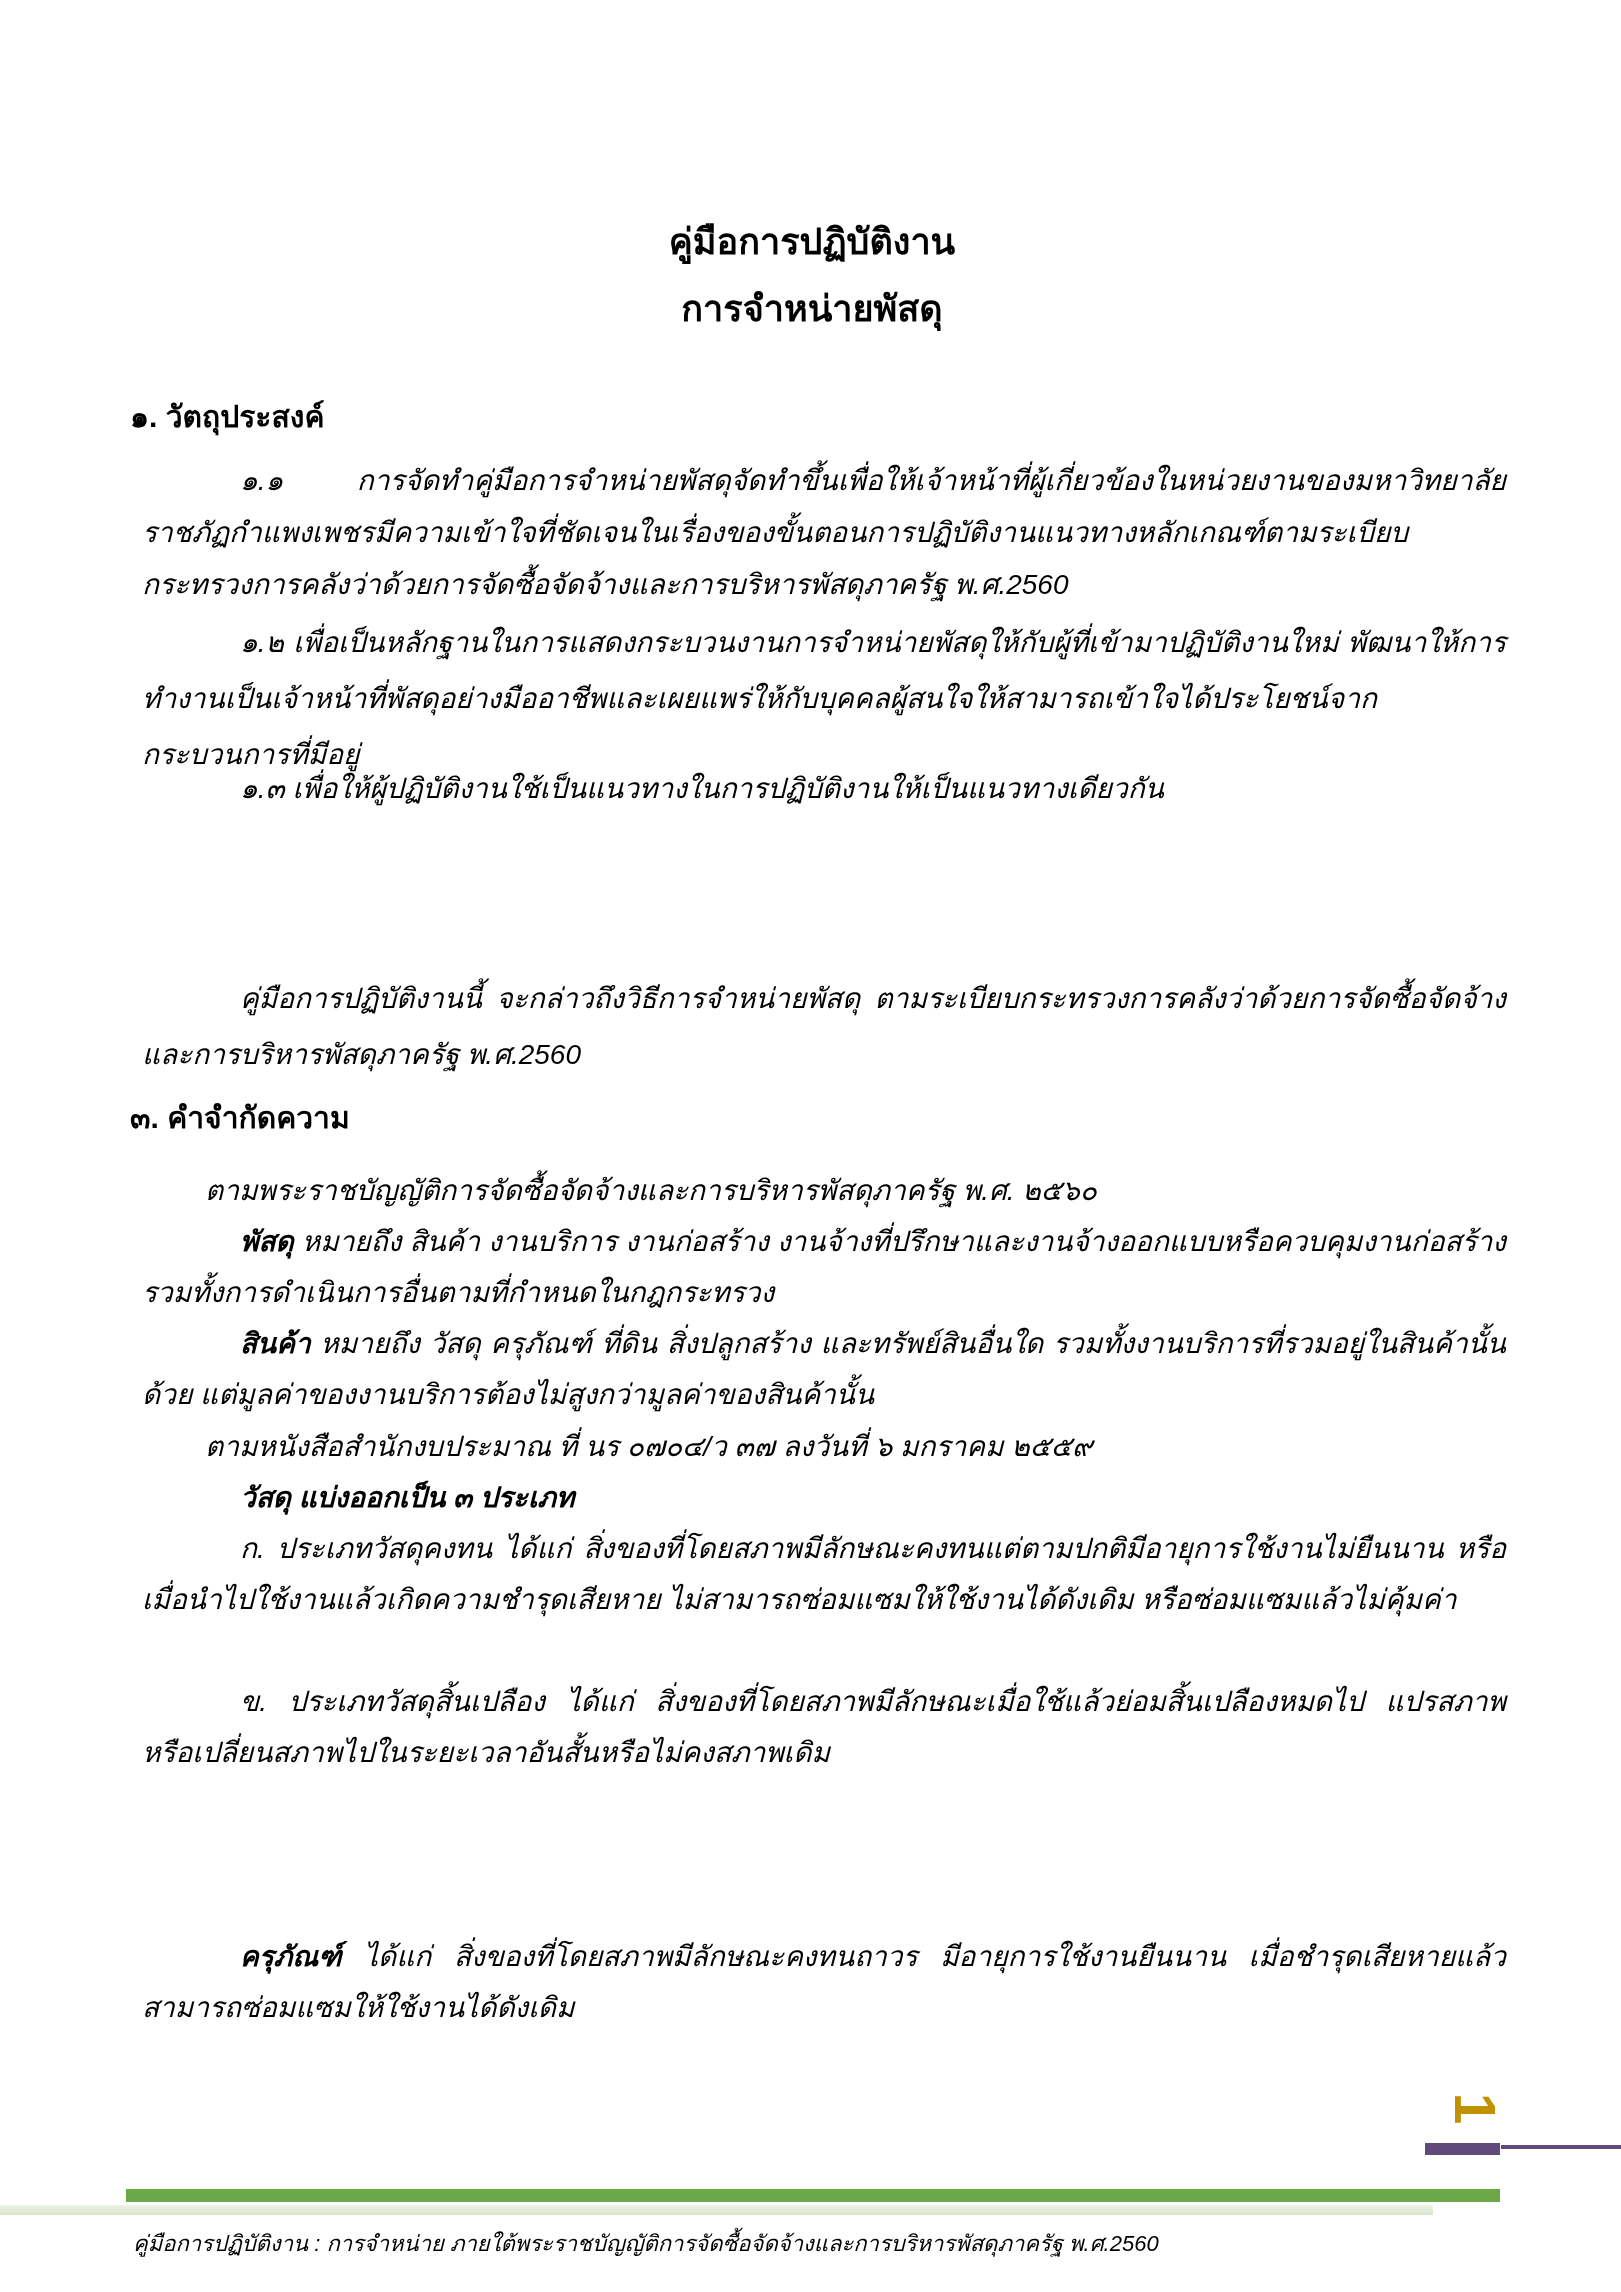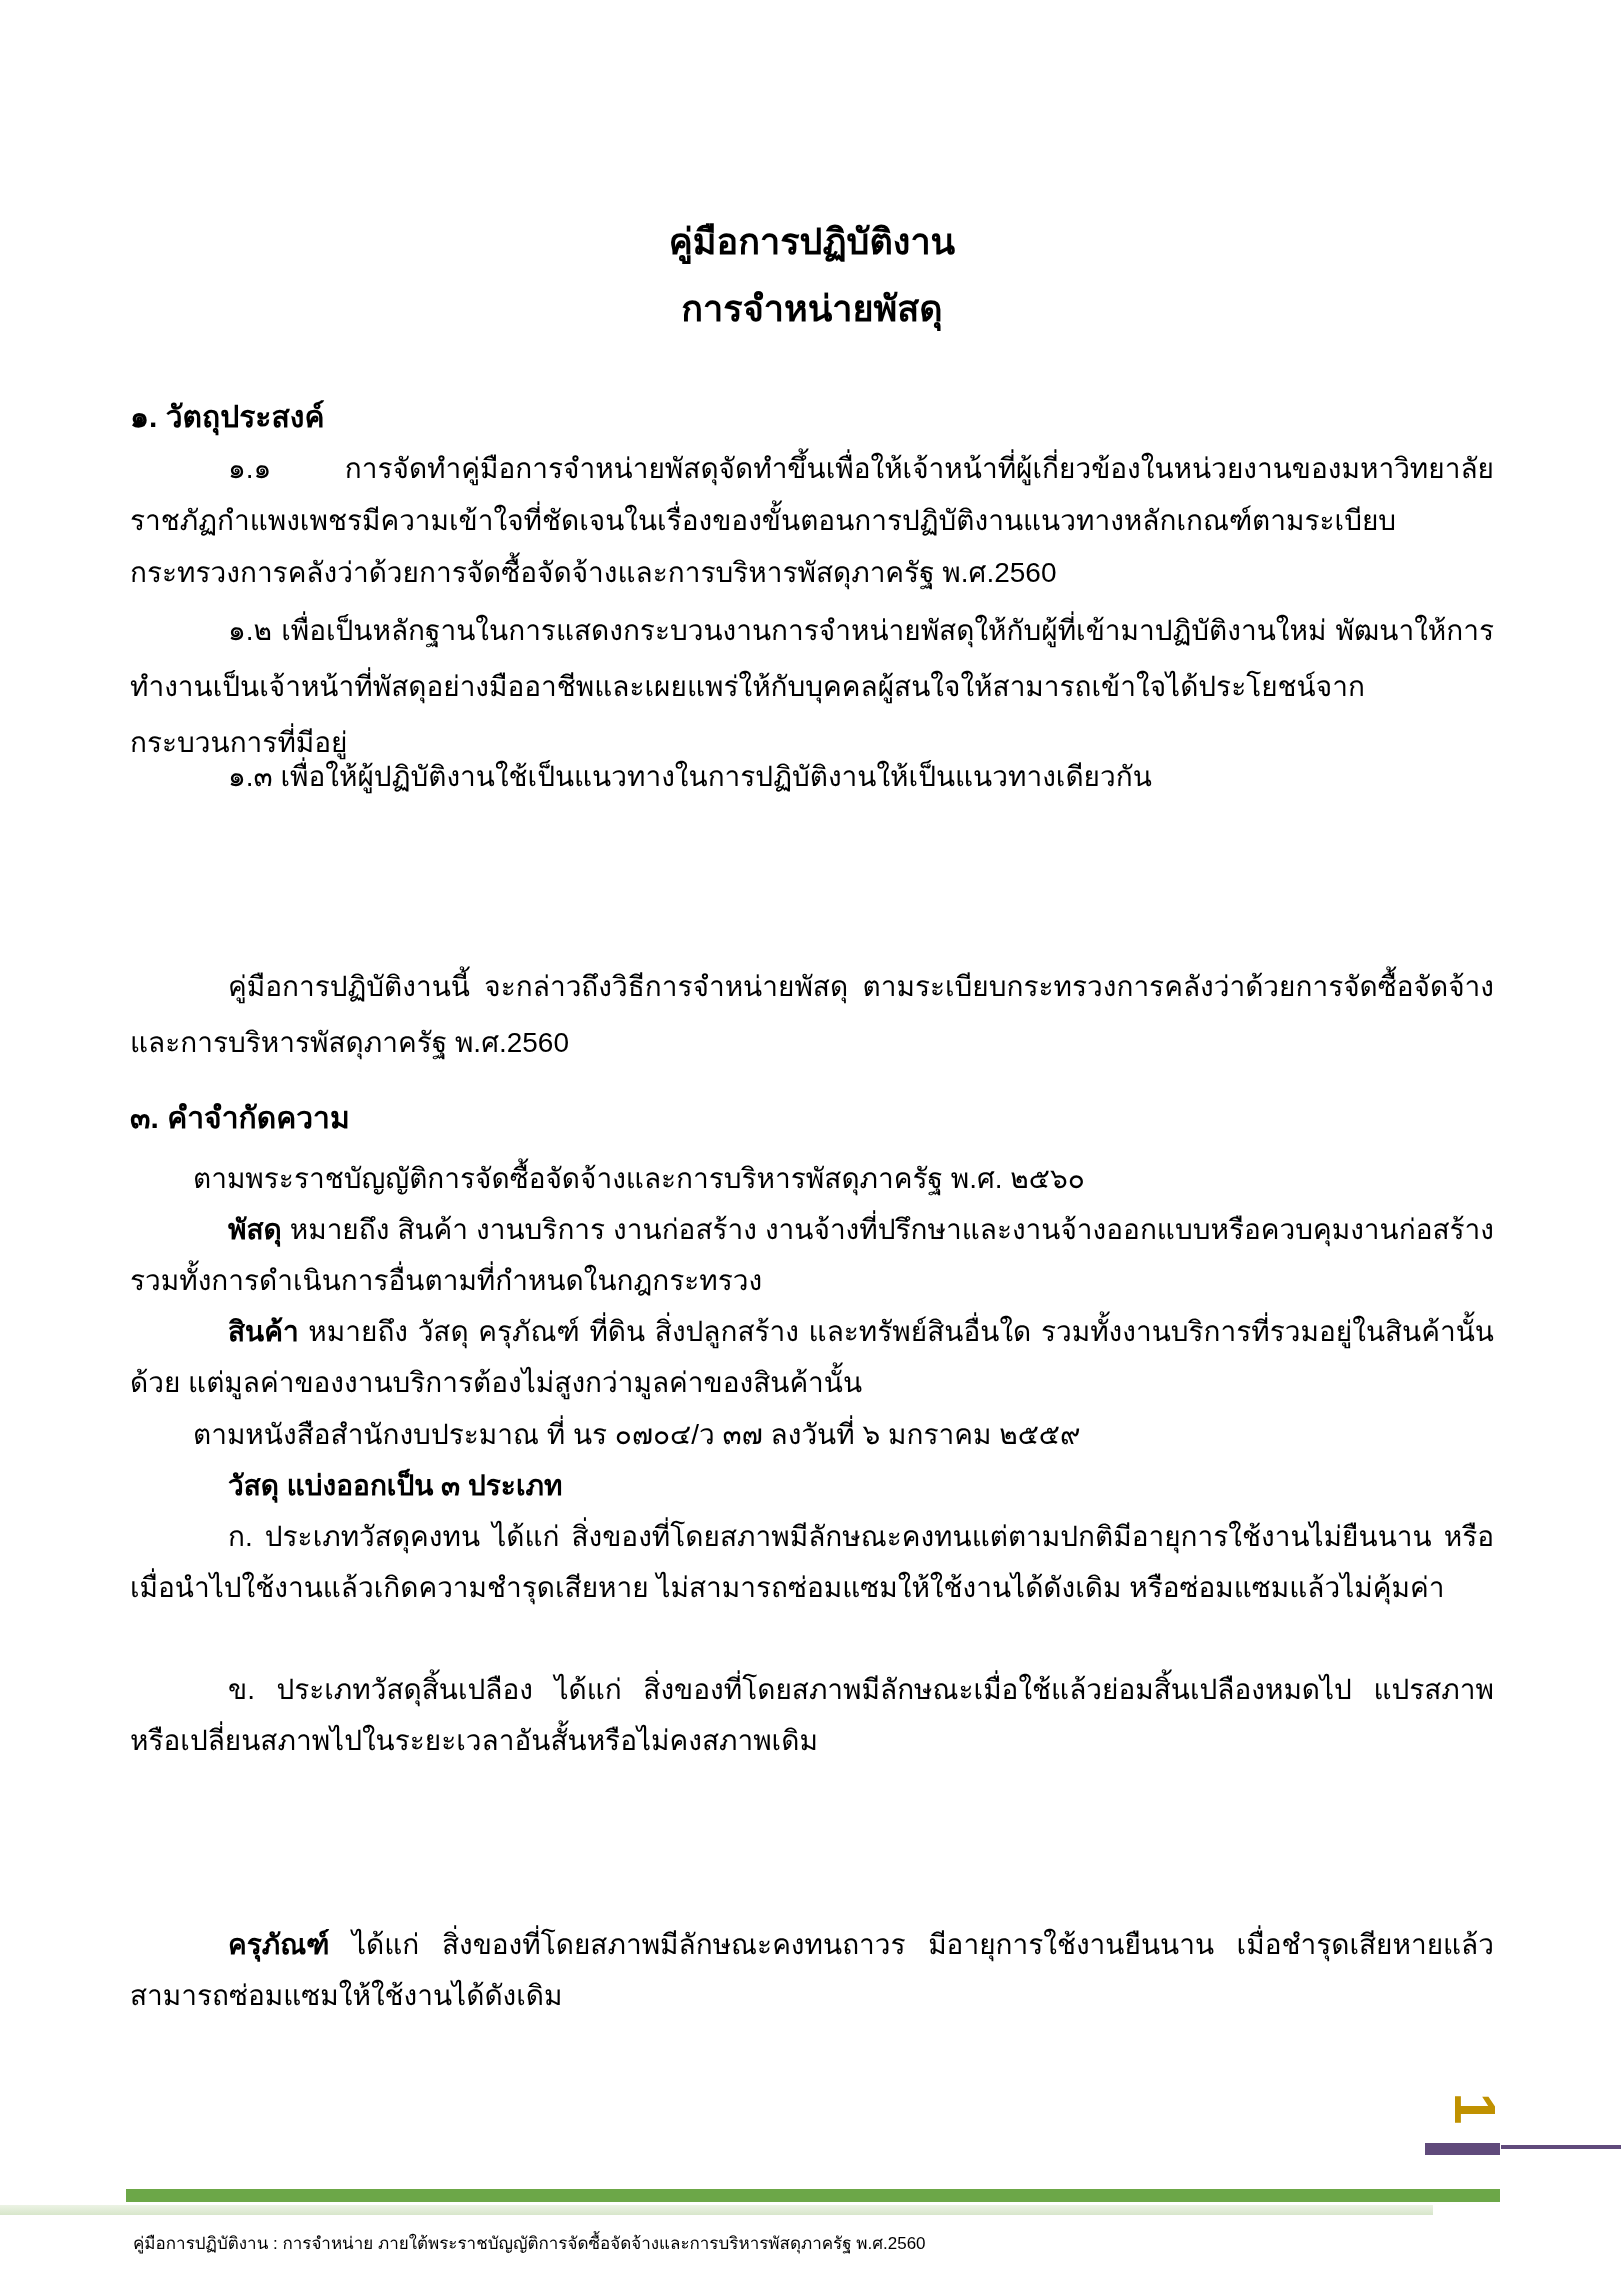--- a/index.html
+++ b/index.html
@@ -28,21 +28,21 @@
   .body-text{
     font-size:28px;
     line-height:52px;
     text-align:justify;
   }
   .lh52{line-height:51px;}
   .lh57{line-height:56px;}
   .ind-lg{text-indent:98px;}
   .ind-sm{text-indent:63px;}
   .bold{font-weight:bold;}
-  p{margin:0;}
+  p{margin:12px;font-style:italic;}
   
   .page-number{
     position:absolute;
     left:1439px;top:2076px;
     width:73px;height:65px;
     display:flex;align-items:center;justify-content:center;
     color:#C09100;
     font-size:57px;font-weight:bold;
     transform:rotate(90deg);
   }
@@ -67,21 +67,22 @@
   .light-green-bar{
     position:absolute;
     left:0;top:2205px;
     width:1433px;height:9.8px;
     background:linear-gradient(#ecf3e5,#d7e6ca);
   }
   .footer-text{
     position:absolute;
     left:133px;top:2227px;
     width:1274px;
-    font-size:17px;
+    font-size:22px;
+    font-style:italic;
     line-height:33px;
   }
 </style>
 </head>
 <body>
 
 <div class="page">
 
   <div class="block title">
     <div>คู่มือการปฏิบัติงาน</div>

